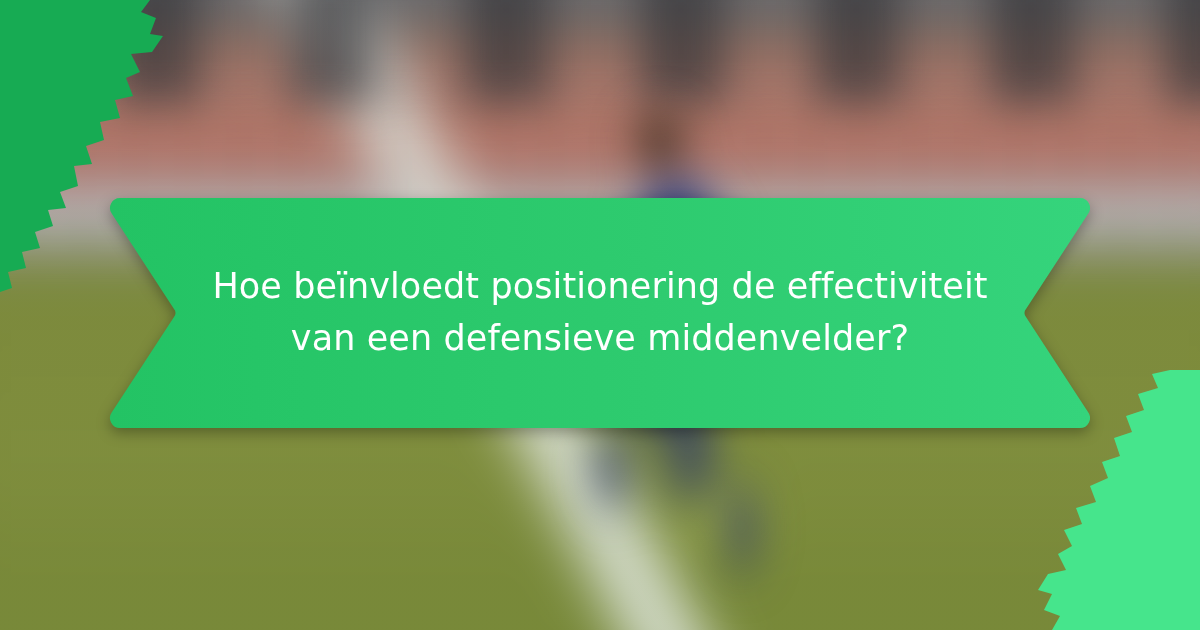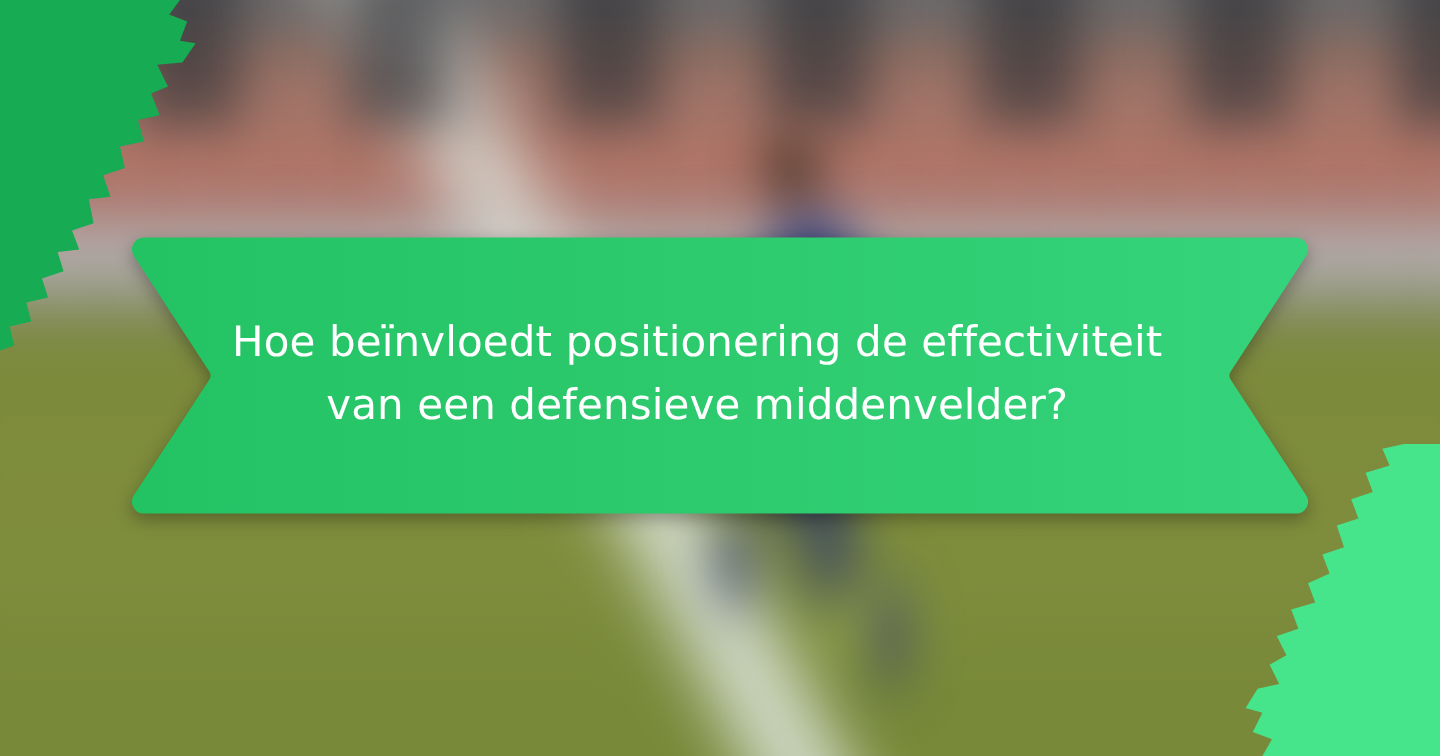--- a/index.html
+++ b/index.html
@@ -142,21 +142,21 @@
   }
   #banner-text {
     position: absolute;
     z-index: 4;
     left: 108px;
     top: 195px;
     width: 984px;
     height: 236px;
     display: flex;
     align-items: center;
-    justify-content: flex-start;
+    justify-content: center;
     text-align: center;
     padding: 0 78px;
     box-sizing: border-box;
   }
   #banner-title {
     color: #ffffff;
     font-size: 35px;
     line-height: 1.48;
     font-weight: 400;
     letter-spacing: .1px;

